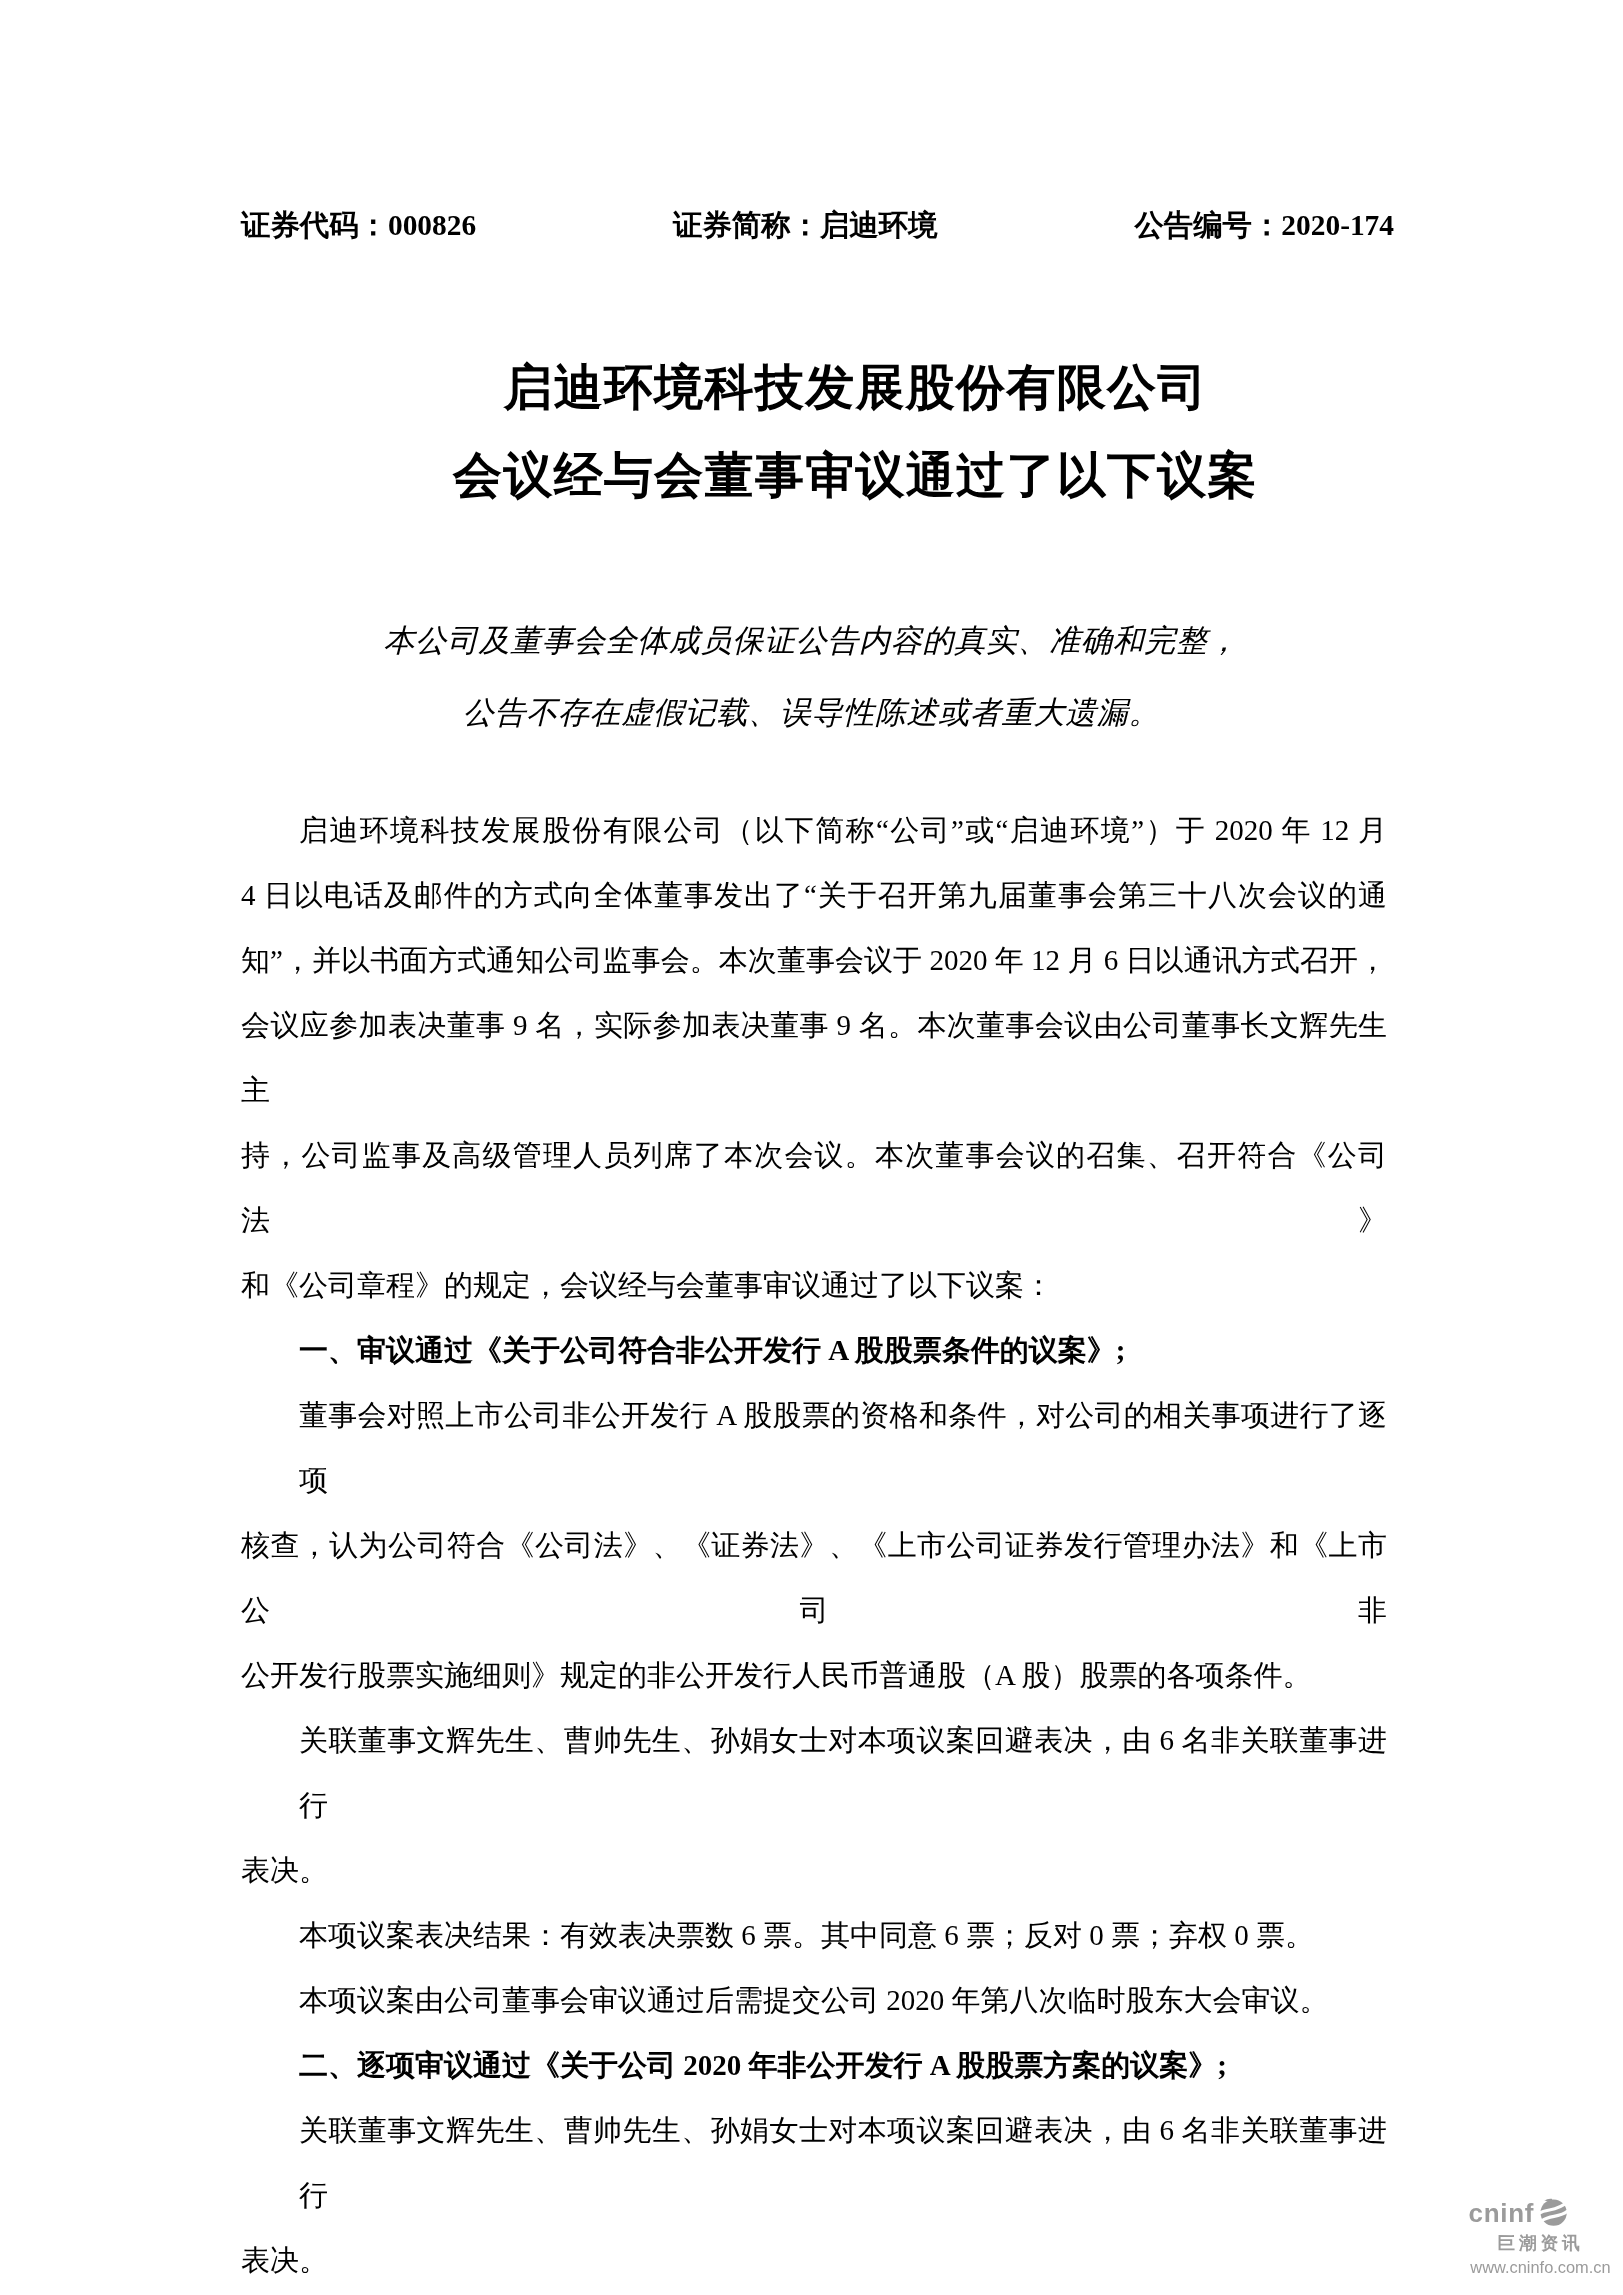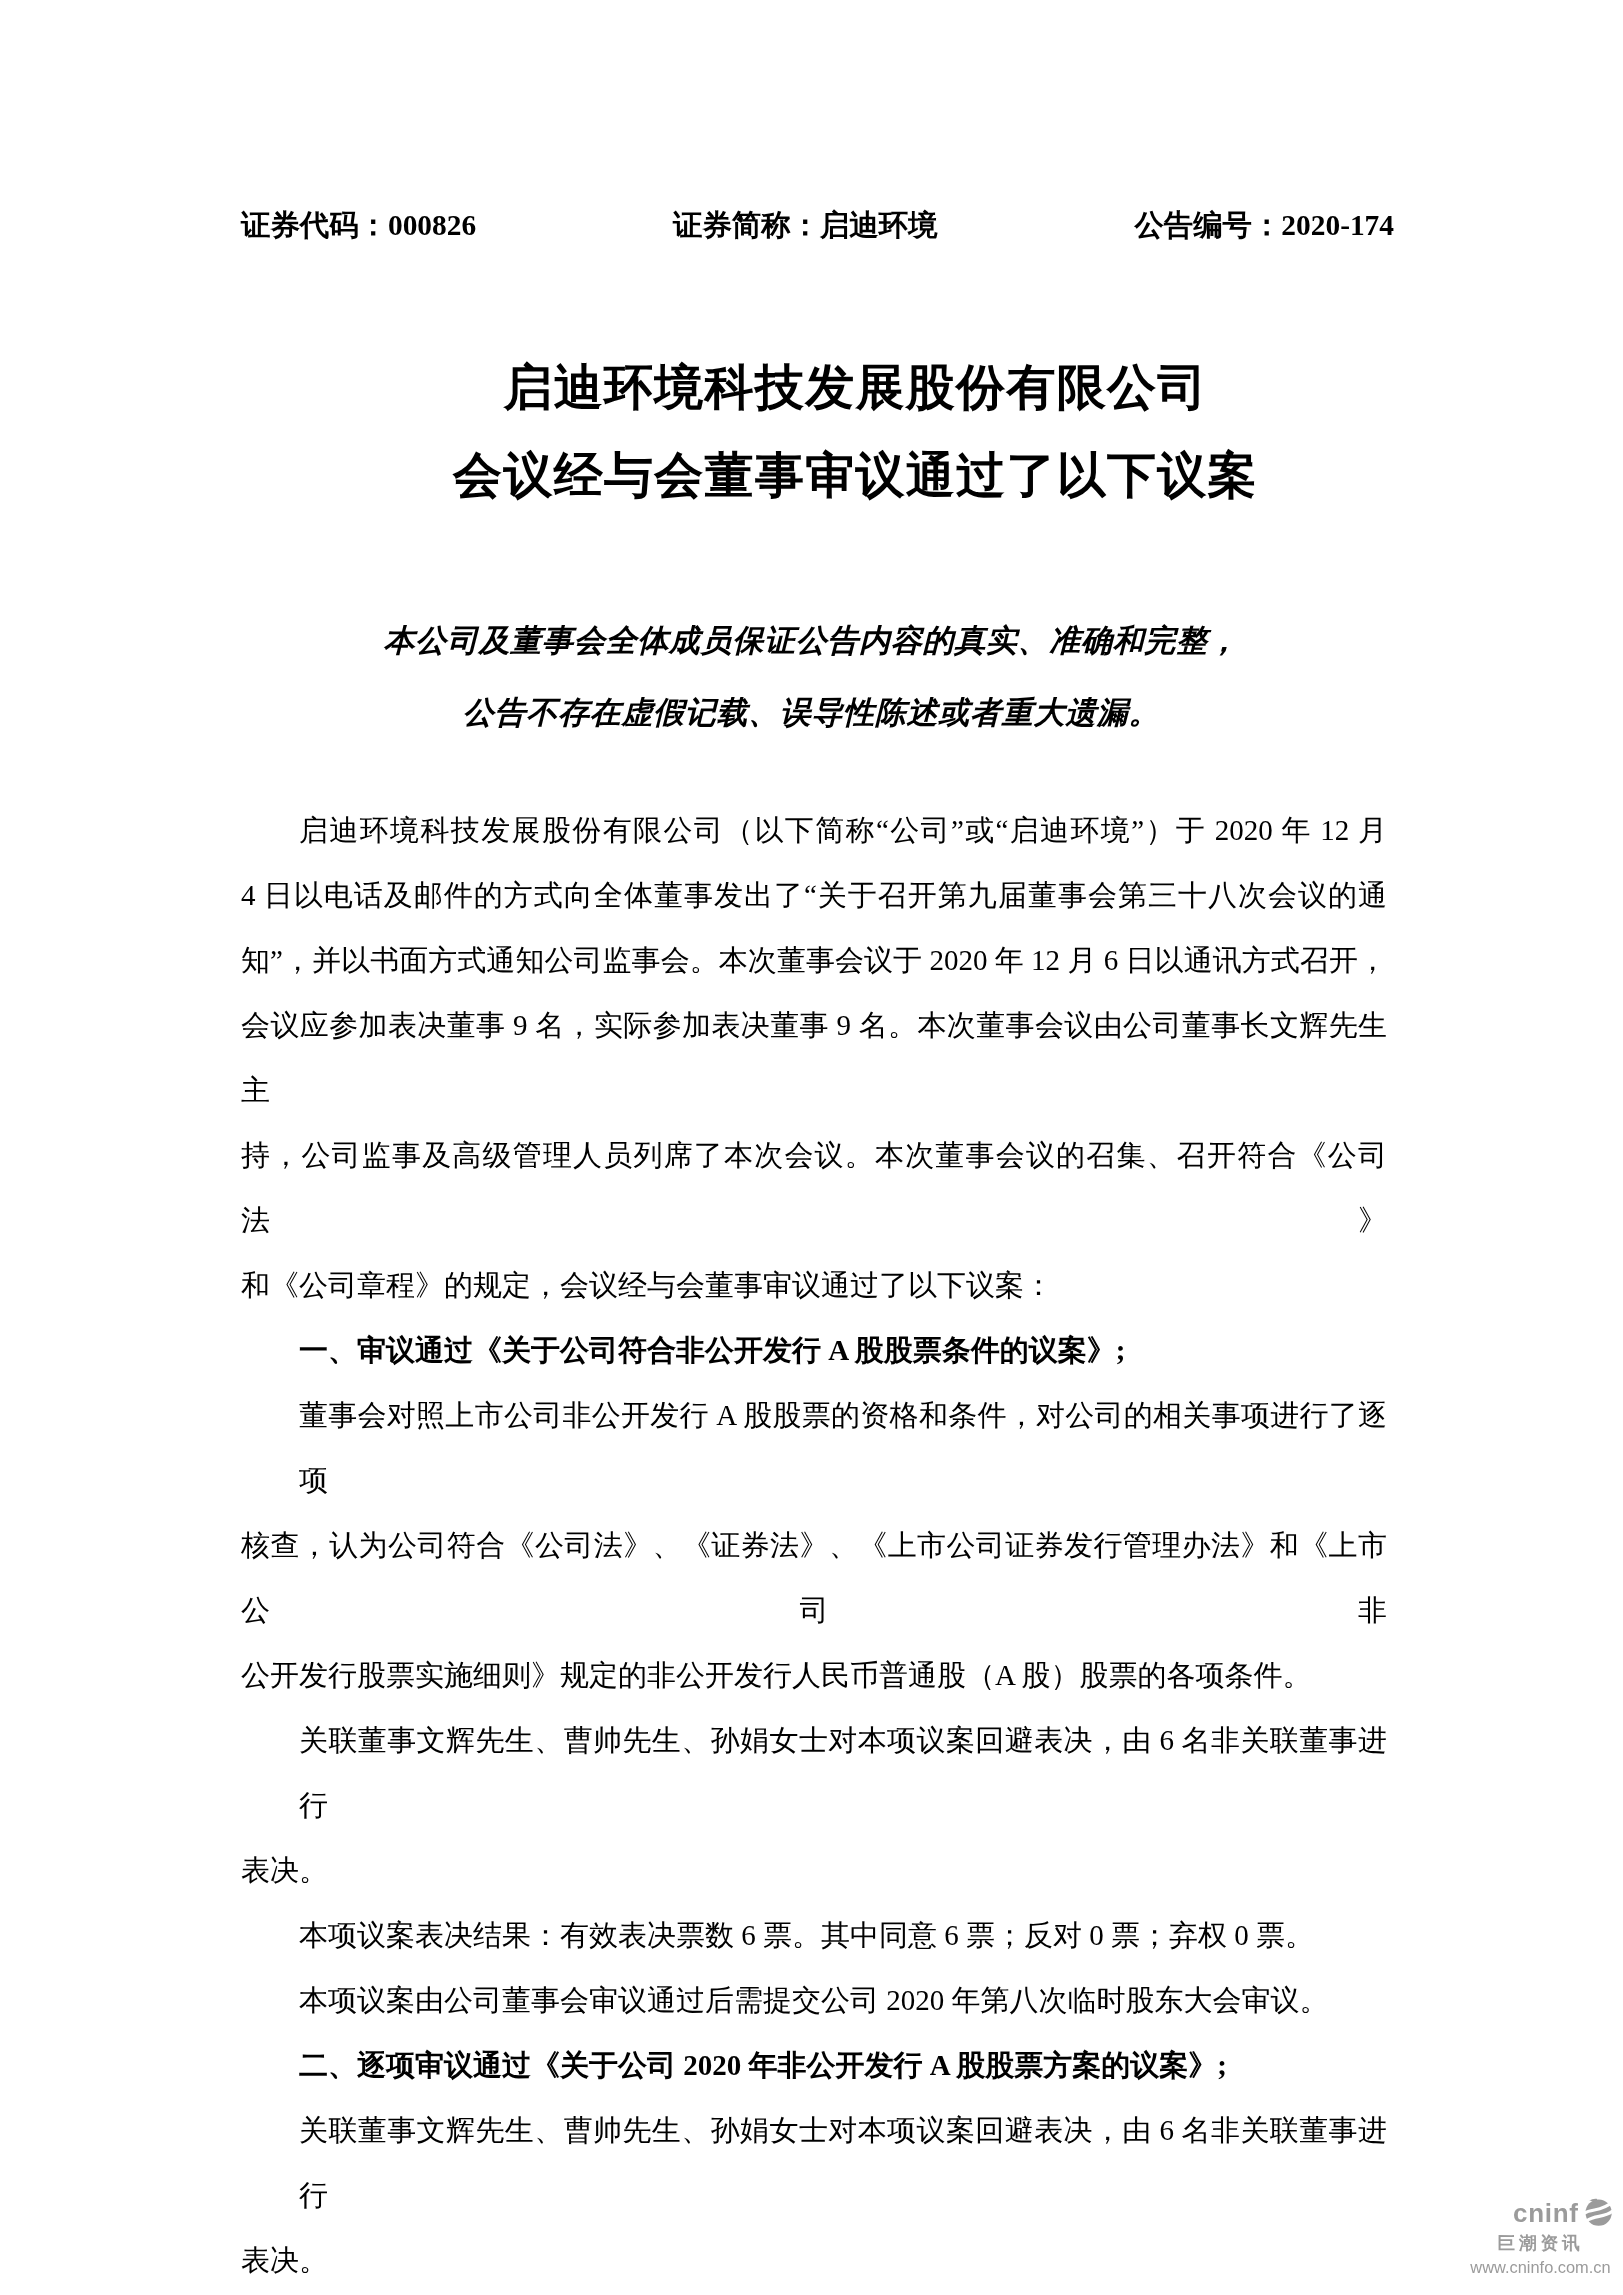--- a/index.html
+++ b/index.html
@@ -39,21 +39,20 @@
   .declaration {
     position: absolute;
     top: 605px;
     left: 0;
     width: 100%;
     text-align: center;
     font-style: italic;
     font-size: 31px;
     line-height: 72px;
     letter-spacing: 0.7px;
-    font-weight: bold;
   }
   .doc-body {
     position: absolute;
     top: 798px;
     left: 241px;
     width: 1146px;
     font-size: 29px;
     line-height: 65px;
   }
   .doc-body .line {
@@ -72,21 +71,21 @@
     right: 10.5px;
     width: 144px;
     text-align: center;
     color: #9b9b9b;
     font-family: "Liberation Sans", "DejaVu Sans", sans-serif;
     line-height: 1;
   }
   .watermark .brand-row {
     display: flex;
     align-items: center;
-    justify-content: flex-end;
+    justify-content: flex-start;
     gap: 3.9px;
   }
   .watermark .brand-text {
     font-size: 26px;
     font-weight: 700;
     letter-spacing: 0.7px;
   }
   .watermark .brand-cn {
     font-size: 17.7px;
     font-weight: 700;

